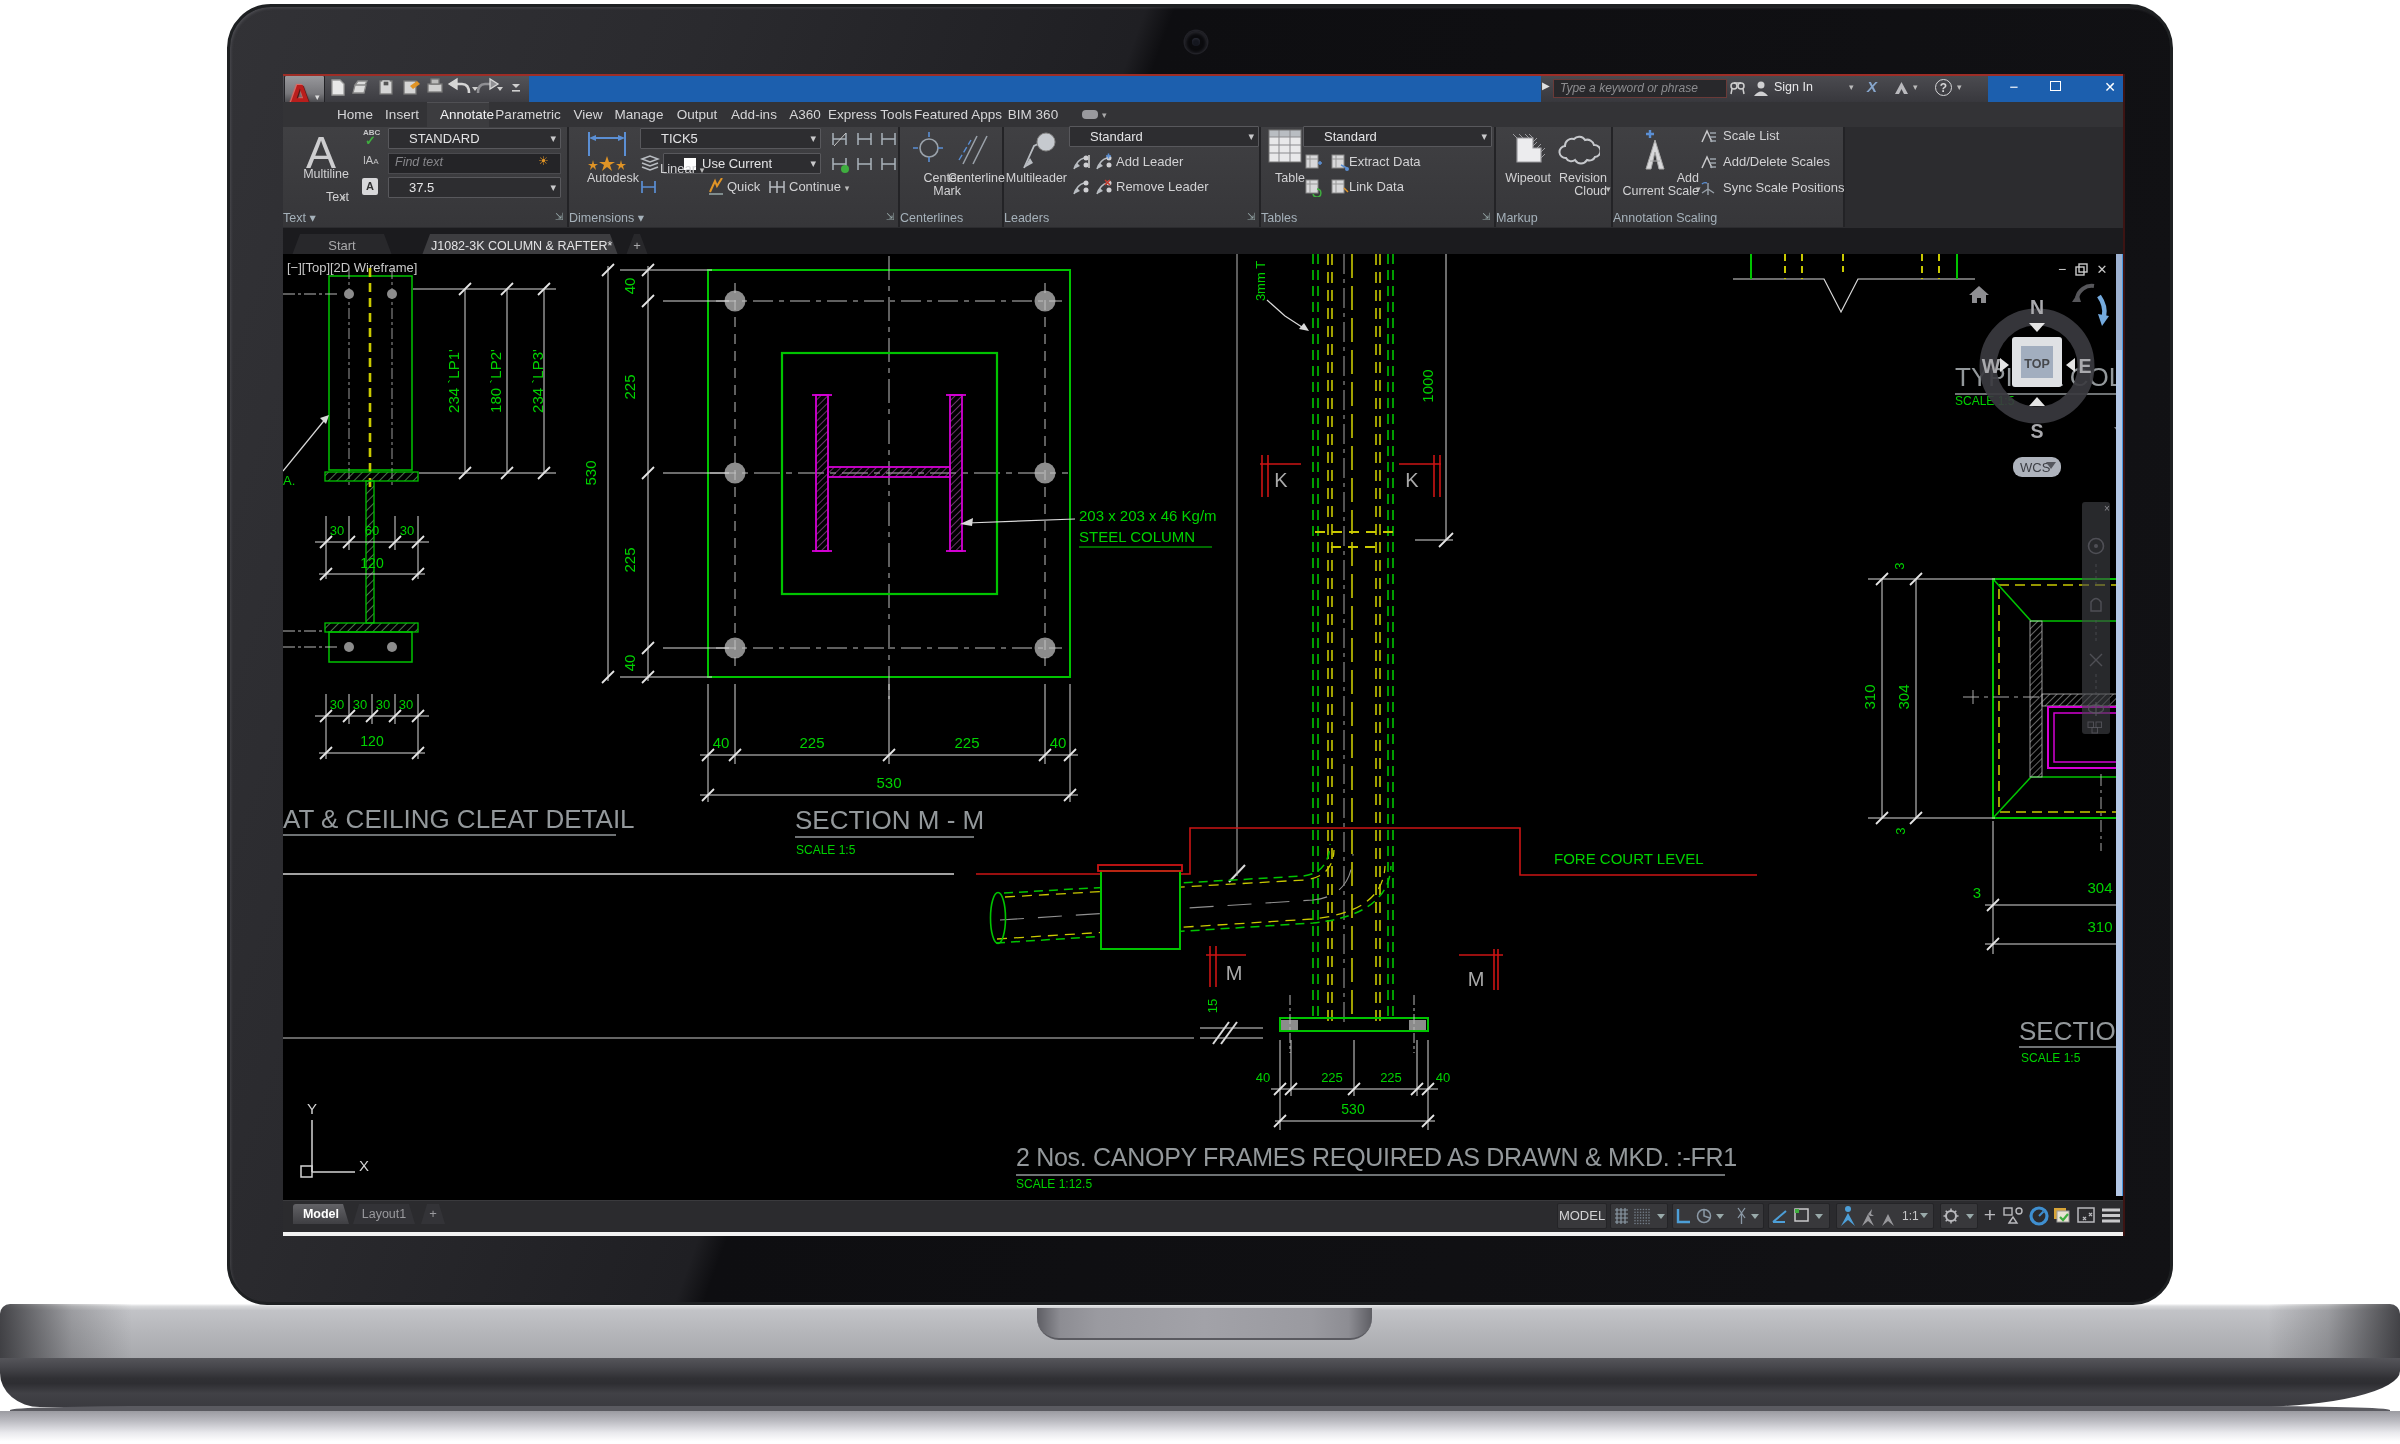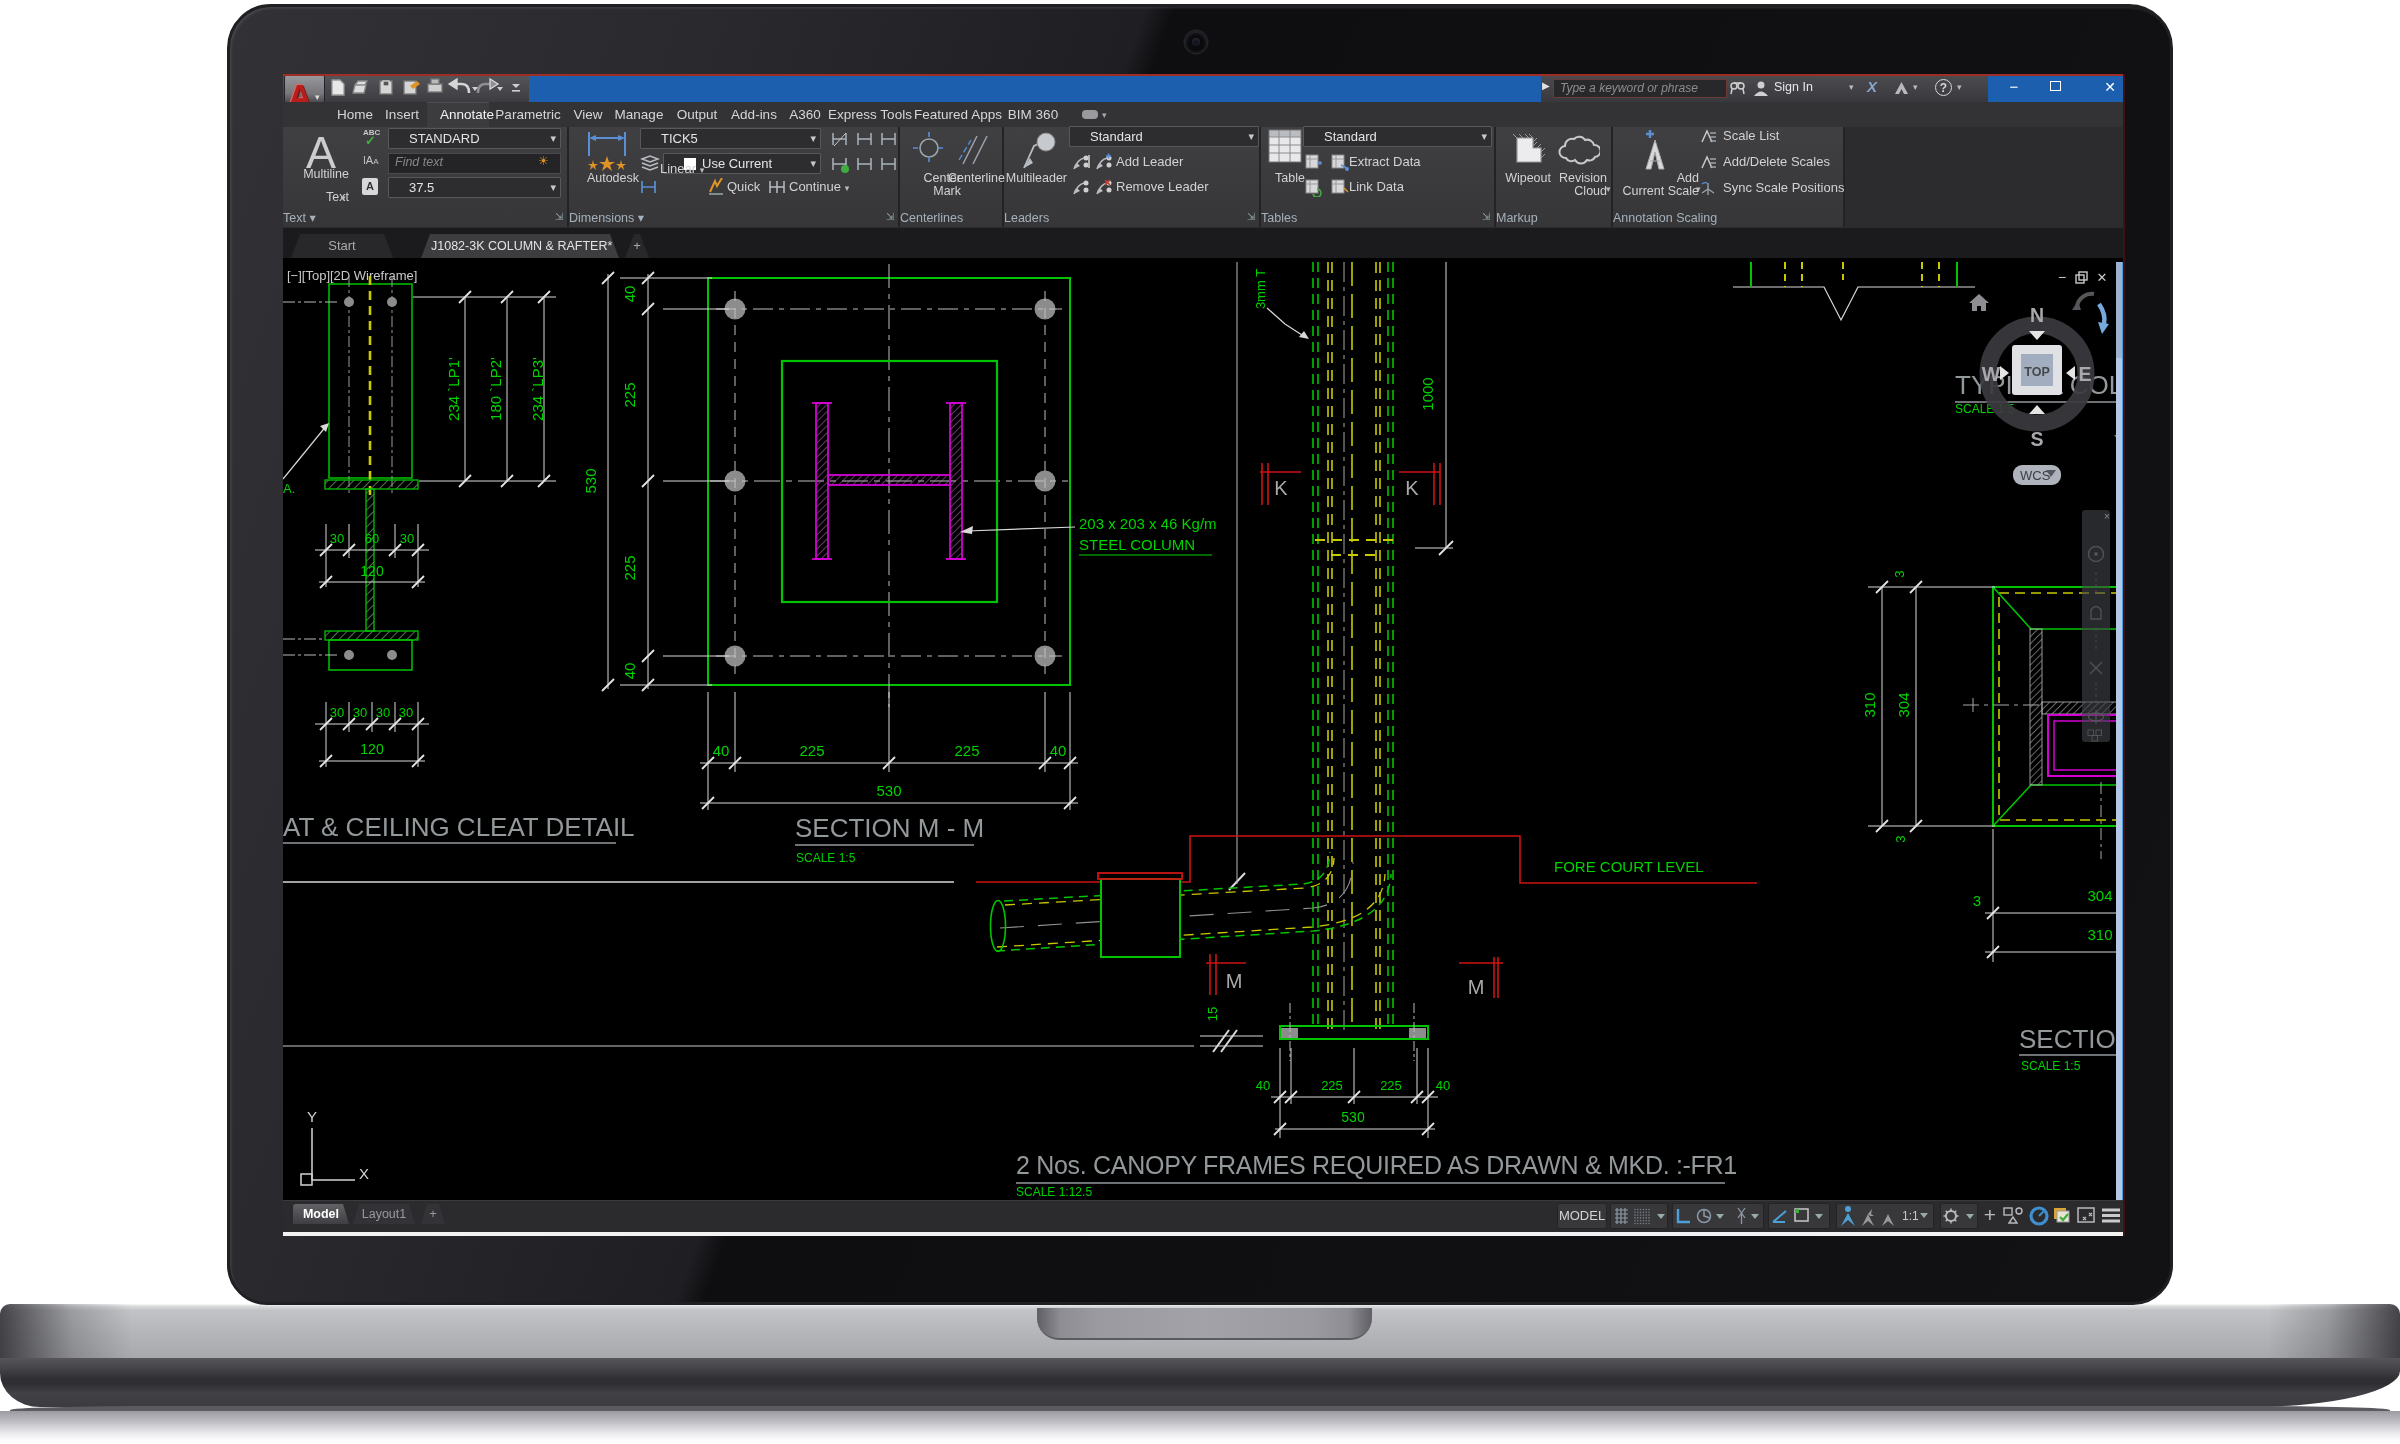--- a/index.html
+++ b/index.html
@@ -22,21 +22,21 @@
 .mtab{position:absolute;top:28px;height:25px;line-height:25px;color:#d6d6d8;font-size:13.5px;transform:translateX(-50%);white-space:nowrap}
 #ribbon{position:absolute;left:0;top:53px;width:1842px;height:101px;background:#2c2c2f}
 .pan{position:absolute;top:53px;height:100px;background:linear-gradient(180deg,#404043 0,#39393c 70%,#363639 100%);border-right:2px solid #232326}
 .plab{position:absolute;top:136px;height:16px;line-height:16px;font-size:12.5px;color:#a5b1ba;text-align:left}
 .combo{position:absolute;background:#2d2d30;border:1px solid #58585c;border-radius:1px;color:#e4e4e6;font-size:13px;line-height:19px;padding-left:20px}
 .combo:after{content:"\25BE";position:absolute;right:4px;top:0;color:#c9c9cb;font-size:11px}
 .rlab{position:absolute;color:#d2d2d4;font-size:13px;line-height:20px}
 .rlab2{position:absolute;color:#d2d2d4;font-size:12.5px;line-height:12.5px;text-align:right;white-space:nowrap}
 #ftabs{position:absolute;left:0;top:154px;width:1842px;height:30px;background:#1b1b1e}
 .ftab{position:absolute;top:160px;height:24px;line-height:24px;font-size:13px;clip-path:polygon(9px 0,calc(100% - 9px) 0,100% 100%,0 100%)}
-#canvas{position:absolute;left:0;top:188px;width:1892px;height:942px}
+#canvas{position:absolute;left:0;top:180px;width:1892px;height:942px}
 #sbar{position:absolute;left:0;top:1126px;width:1842px;height:32px;background:#2b2b2e;border-top:1px solid #3a3a3d}
 #wline{position:absolute;left:0;top:1158px;width:1842px;height:4px;background:#f2f2f2}
 .grp{position:absolute;top:1129px;height:26px;background:#38383b;border:1px solid #242427;border-radius:2px}
 
 </style></head><body>
 <div id="deck"></div>
 <div id="deckshade"></div>
 <div id="notch"></div>
 <div id="front"></div>
 <div id="refl1"></div>

